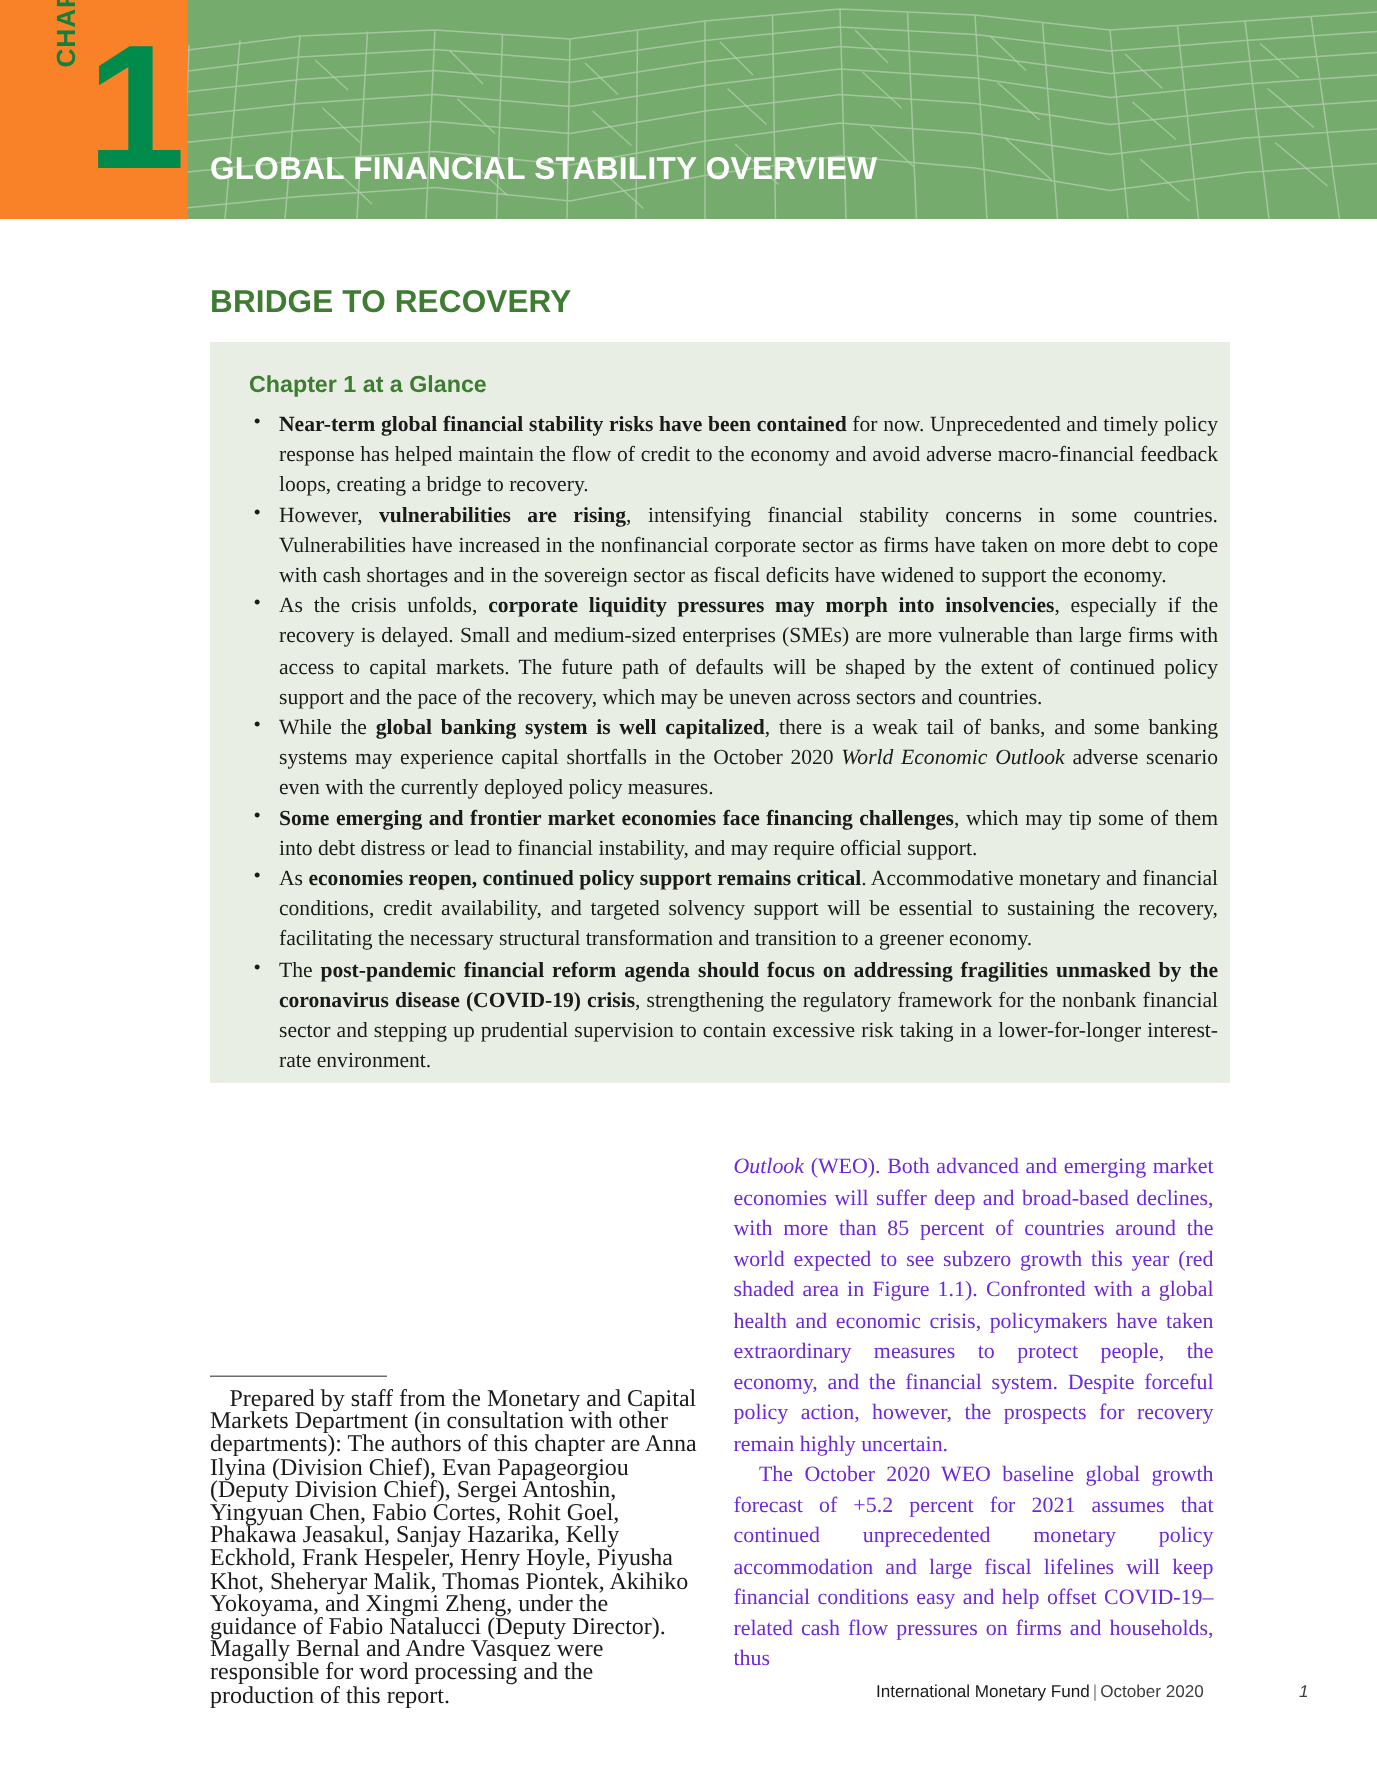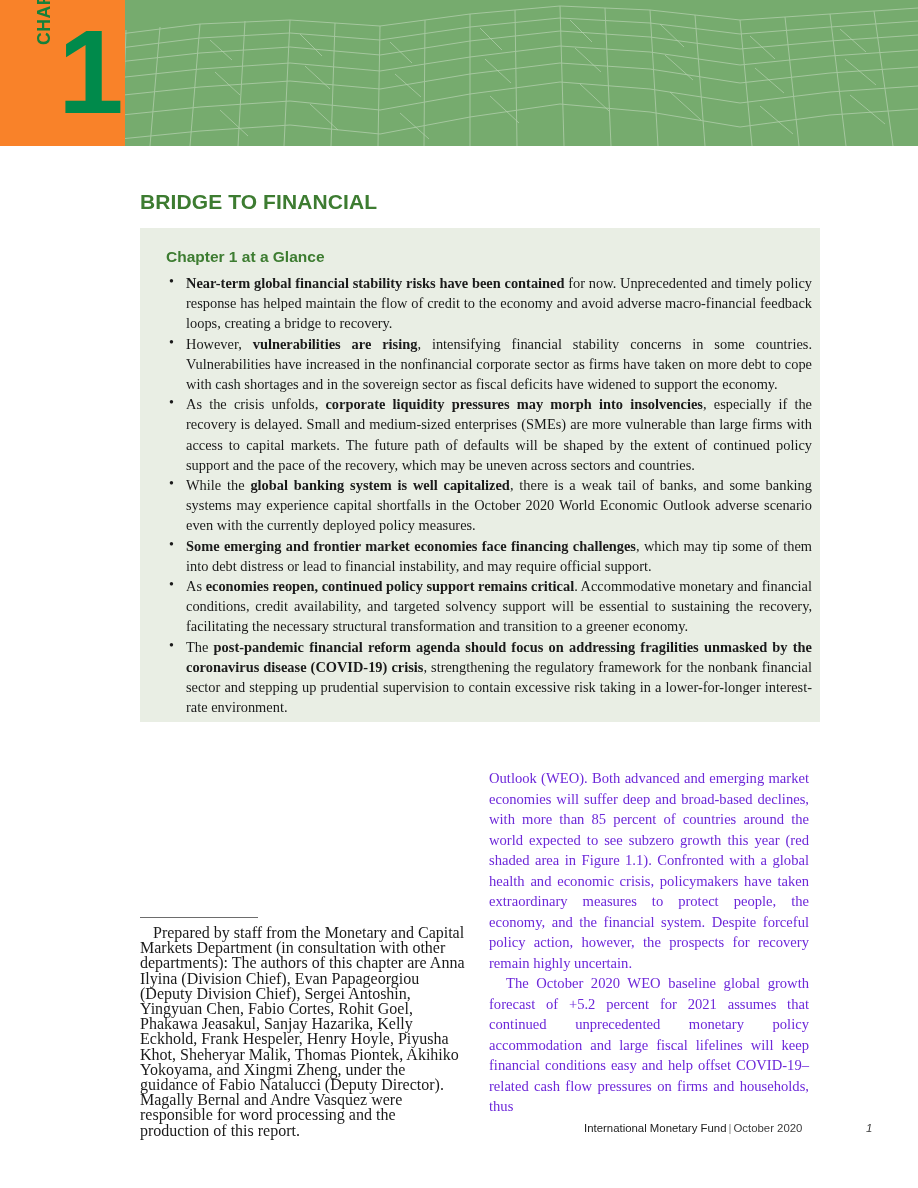--- a/index.html
+++ b/index.html
@@ -106,21 +106,21 @@
     margin-bottom: 0px;
     color: #1a1a1a;
   }
   ul.glance-list > li .bullet-dot {
     position: absolute;
     left: 3px; top: -1px;
     font-size: 14px;
     color: #1a1a1a;
   }
   .b { font-weight: bold; }
-  .i { }
+  .i { font-style: italic; }
 
   
   .col-left {
     position: absolute;
     left: 140px; top: 768px;
     width: 320px;
   }
   .col-right {
     position: absolute;
     left: 489px; top: 768px;
@@ -239,23 +239,24 @@
         <path d="M580 84 L609 111"></path>
         <path d="M670 92 L701 120"></path>
       <path d="M760 106 L793 134"></path>
         <path d="M850 95 L885 124"></path>
     </g>
   </svg>
 
   <div class="chapter-tab"></div>
   <div class="chapter-word">CHAPTER</div>
   <div class="chapter-number">1</div>
-</div>
-
-<h1 class="page-title">BRIDGE TO FINANCIAL</h1>
+  <div class="header-title">GLOBAL FINANCIAL STABILITY OVERVIEW</div>
+</div>
+
+<h1 class="page-title">BRIDGE TO RECOVERY</h1>
 
 <section class="glance-box">
   <h2 class="glance-title">Chapter 1 at a Glance</h2>
   <ul class="glance-list" id="glance-list">
       <li><span class="bullet-dot">•</span><span class="b">Near-term global financial stability risks have been contained</span><span> for now. Unprecedented and timely policy response has helped maintain the flow of credit to the economy and avoid adverse macro-financial feedback loops, creating a bridge to recovery.</span></li>
       <li><span class="bullet-dot">•</span><span>However, </span><span class="b">vulnerabilities are rising</span><span>, intensifying financial stability concerns in some countries. Vulnerabilities have increased in the nonfinancial corporate sector as firms have taken on more debt to cope with cash shortages and in the sovereign sector as fiscal deficits have widened to support the economy.</span></li>
       <li><span class="bullet-dot">•</span><span>As the crisis unfolds, </span><span class="b">corporate liquidity pressures may morph into insolvencies</span><span>, especially if the recovery is delayed. Small and medium-sized enterprises (SMEs) are more vulnerable than large firms with access to capital markets. The future path of defaults will be shaped by the extent of continued policy support and the pace of the recovery, which may be uneven across sectors and countries.</span></li>
       <li><span class="bullet-dot">•</span><span>While the </span><span class="b">global banking system is well capitalized</span><span>, there is a weak tail of banks, and some banking systems may experience capital shortfalls in the October 2020 </span><span class="i">World Economic Outlook</span><span> adverse scenario even with the currently deployed policy measures.</span></li>
       <li><span class="bullet-dot">•</span><span class="b">Some emerging and frontier market economies face financing challenges</span><span>, which may tip some of them into debt distress or lead to financial instability, and may require official support.</span></li>
       <li><span class="bullet-dot">•</span><span>As </span><span class="b">economies reopen, continued policy support remains critical</span><span>. Accommodative monetary and financial conditions, credit availability, and targeted solvency support will be essential to sustaining the recovery, facilitating the necessary structural transformation and transition to a greener economy.</span></li>

